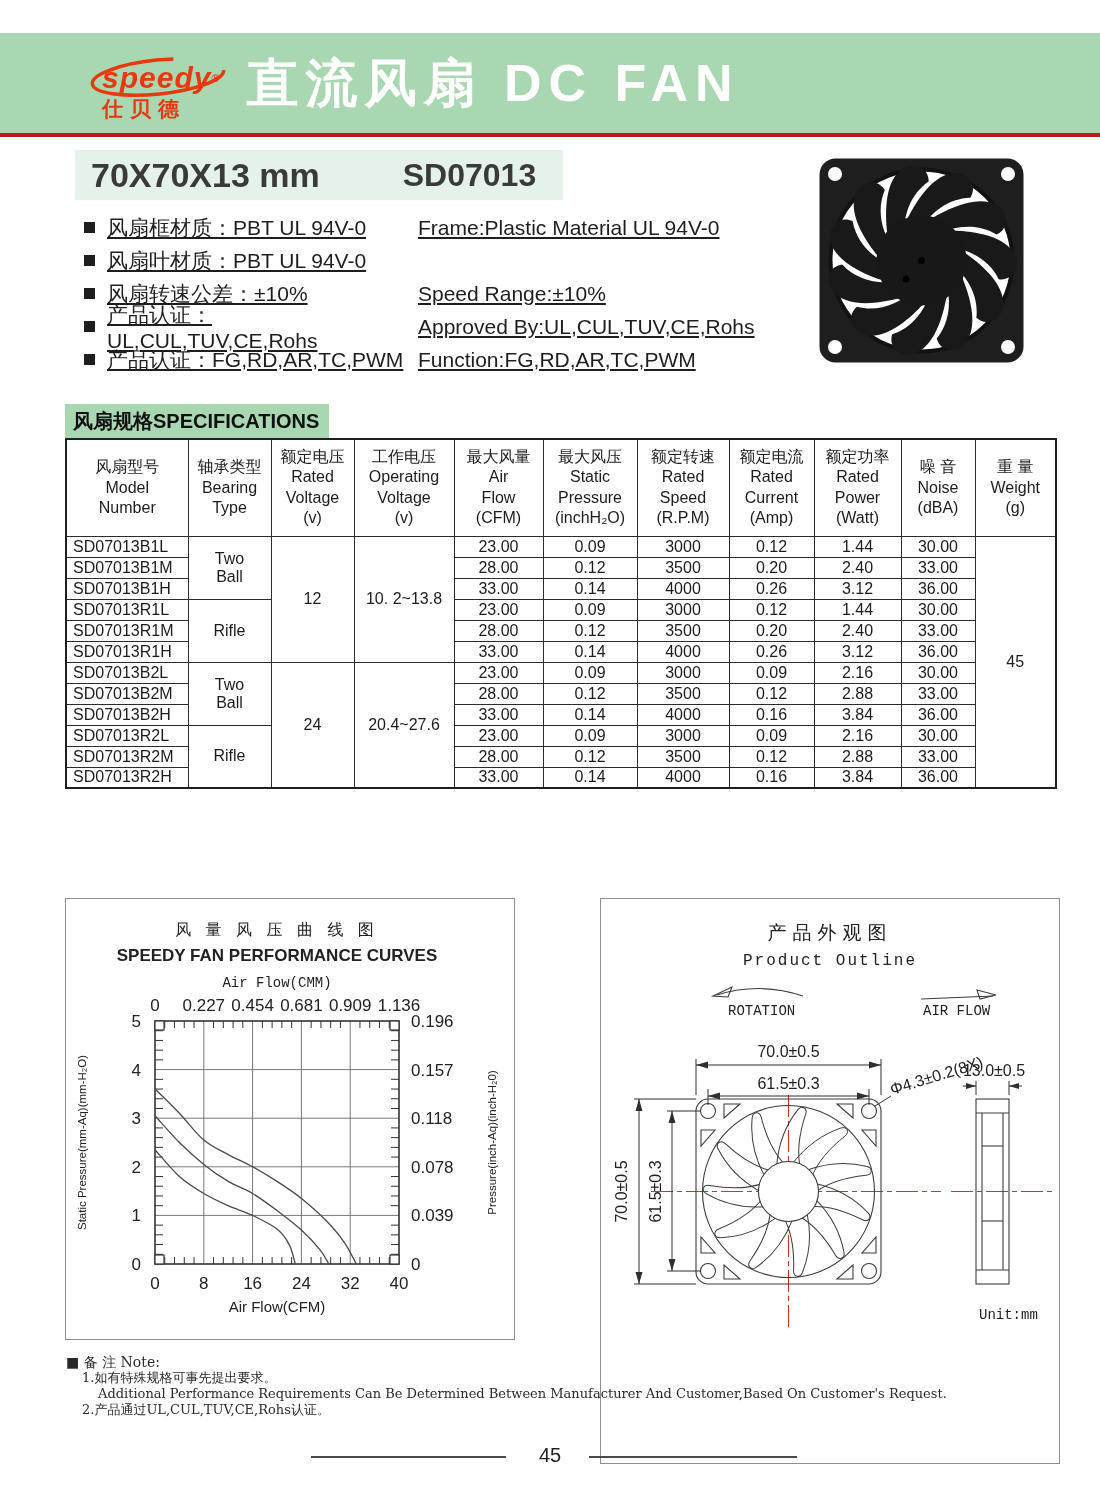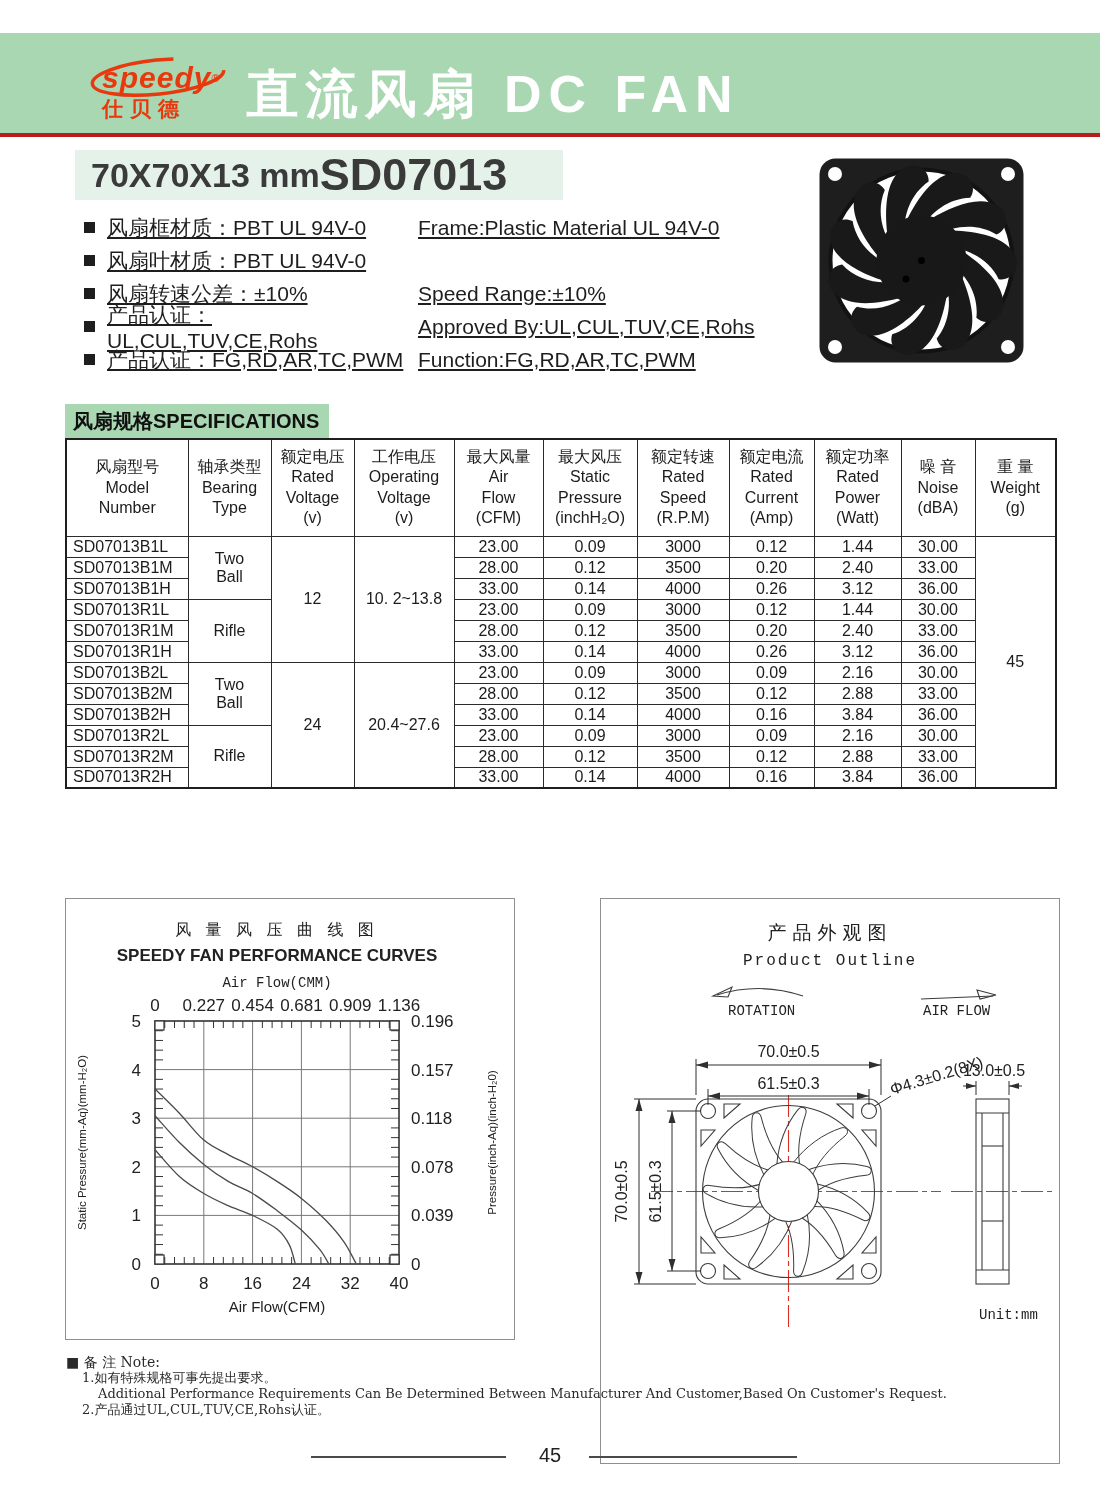--- a/index.html
+++ b/index.html
@@ -7,28 +7,28 @@
          font-family:"Liberation Sans", sans-serif; color:#222; }
   .abs { position:absolute; }
 
   
   .header { left:0; top:0; width:1100px; height:104px; background:#a8d7b2;
             border-bottom:4px solid #b91c1c;margin-top:33px; }
   .logo { left:80px; top:22px; width:170px; height:74px; }
   .logo-speedy { font-style:italic; font-weight:bold; font-size:30px; color:#e8380d; letter-spacing:1px; }
   .logo-reg { font-size:11px; color:#e8380d; vertical-align:super; font-style:normal; }
   .logo-cn { font-weight:bold; font-size:21px; color:#e8380d; letter-spacing:7px; margin-left:12px; }
-  .hdr-title { left:0; top:27px; width:912px; text-align:center; padding-left:74px;
+  .hdr-title { left:0; top:16px; width:912px; text-align:center; padding-left:74px;
                font-size:52px; font-weight:bold; color:#ffffff; letter-spacing:7px; }
 
   
   .model-bar { left:75px; top:150px; width:488px; height:50px; background:#e5f2e9;
-               display:flex; align-items:center; }
+               display:flex; align-items:center;gap:27px; }
   .model-size { margin-left:16px; font-size:34px; font-weight:bold; color:#3a3a3a; }
-  .model-code { font-size:45px; font-weight:bold; color:#3a3a3a; }
+  .model-code { margin-left:56px; font-size:32px; font-weight:bold; color:#3a3a3a; }
   .bullets { left:84px; top:211px; width:720px; }
   .bullet-row { display:flex; align-items:center; height:33px; font-size:21px; color:#1e1e1e;text-decoration:underline; }
   .sq { width:11px; height:11px; background:#1e1e1e; margin-right:12px; flex:0 0 auto; }
   .bcn { width:311px; }
   .ben { }
 
   
   .fan-photo { left:818px; top:157px; width:207px; height:207px; }
 
   

